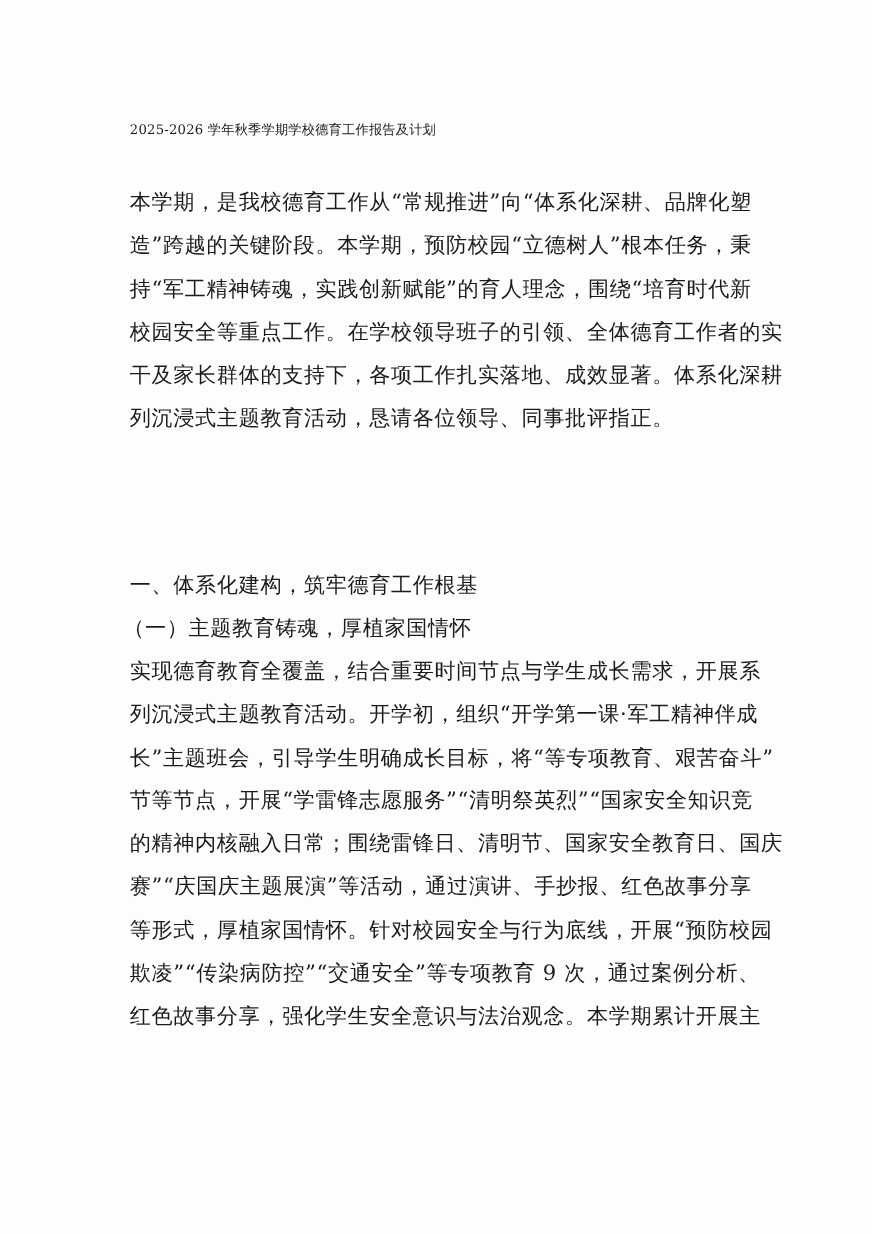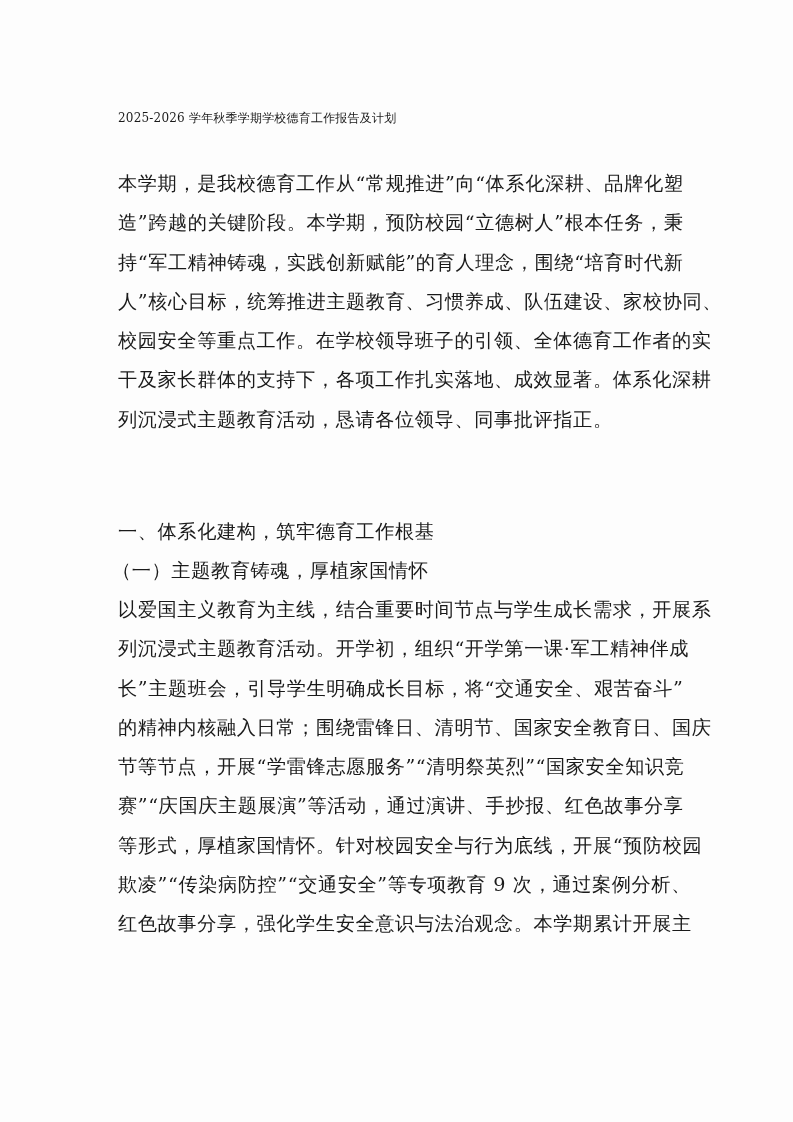--- a/index.html
+++ b/index.html
@@ -57,35 +57,34 @@
 <body>
 
 <div class="page">
 
   <div class="title">2025-2026 学年秋季学期学校德育工作报告及计划</div>
 
   <div class="block intro">
     <span class="line">本学期，是我校德育工作从“常规推进”向“体系化深耕、品牌化塑</span>
     <span class="line">造”跨越的关键阶段。本学期，预防校园“立德树人”根本任务，秉</span>
     <span class="line">持“军工精神铸魂，实践创新赋能”的育人理念，围绕“培育时代新</span>
-    <span class="line">人”核心目标，统筹推进主题教育、习惯养成、队伍建设、家校协同、</span>
     <span class="line">校园安全等重点工作。在学校领导班子的引领、全体德育工作者的实</span>
     <span class="line">干及家长群体的支持下，各项工作扎实落地、成效显著。体系化深耕</span>
     <span class="line last">列沉浸式主题教育活动，恳请各位领导、同事批评指正。</span>
   </div>
 
   <div class="block h1">一、体系化建构，筑牢德育工作根基</div>
 
   <div class="block h2">（一）主题教育铸魂，厚植家国情怀</div>
 
   <div class="block para1">
-    <span class="line">以爱国主义教育为主线，结合重要时间节点与学生成长需求，开展系</span>
+    <span class="line">实现德育教育全覆盖，结合重要时间节点与学生成长需求，开展系</span>
     <span class="line">列沉浸式主题教育活动。开学初，组织“开学第一课·军工精神伴成</span>
-    <span class="line">长”主题班会，引导学生明确成长目标，将“交通安全、艰苦奋斗”</span>
+    <span class="line">长”主题班会，引导学生明确成长目标，将“等专项教育、艰苦奋斗”</span>
+    <span class="line">节等节点，开展“学雷锋志愿服务”“清明祭英烈”“国家安全知识竞</span>
     <span class="line">的精神内核融入日常；围绕雷锋日、清明节、国家安全教育日、国庆</span>
-    <span class="line">节等节点，开展“学雷锋志愿服务”“清明祭英烈”“国家安全知识竞</span>
     <span class="line">赛”“庆国庆主题展演”等活动，通过演讲、手抄报、红色故事分享</span>
     <span class="line">等形式，厚植家国情怀。针对校园安全与行为底线，开展“预防校园</span>
     <span class="line">欺凌”“传染病防控”“交通安全”等专项教育 9 次，通过案例分析、</span>
     <span class="line">红色故事分享，强化学生安全意识与法治观念。本学期累计开展主</span>
   </div>
 
 </div>
 
 </body></html>

